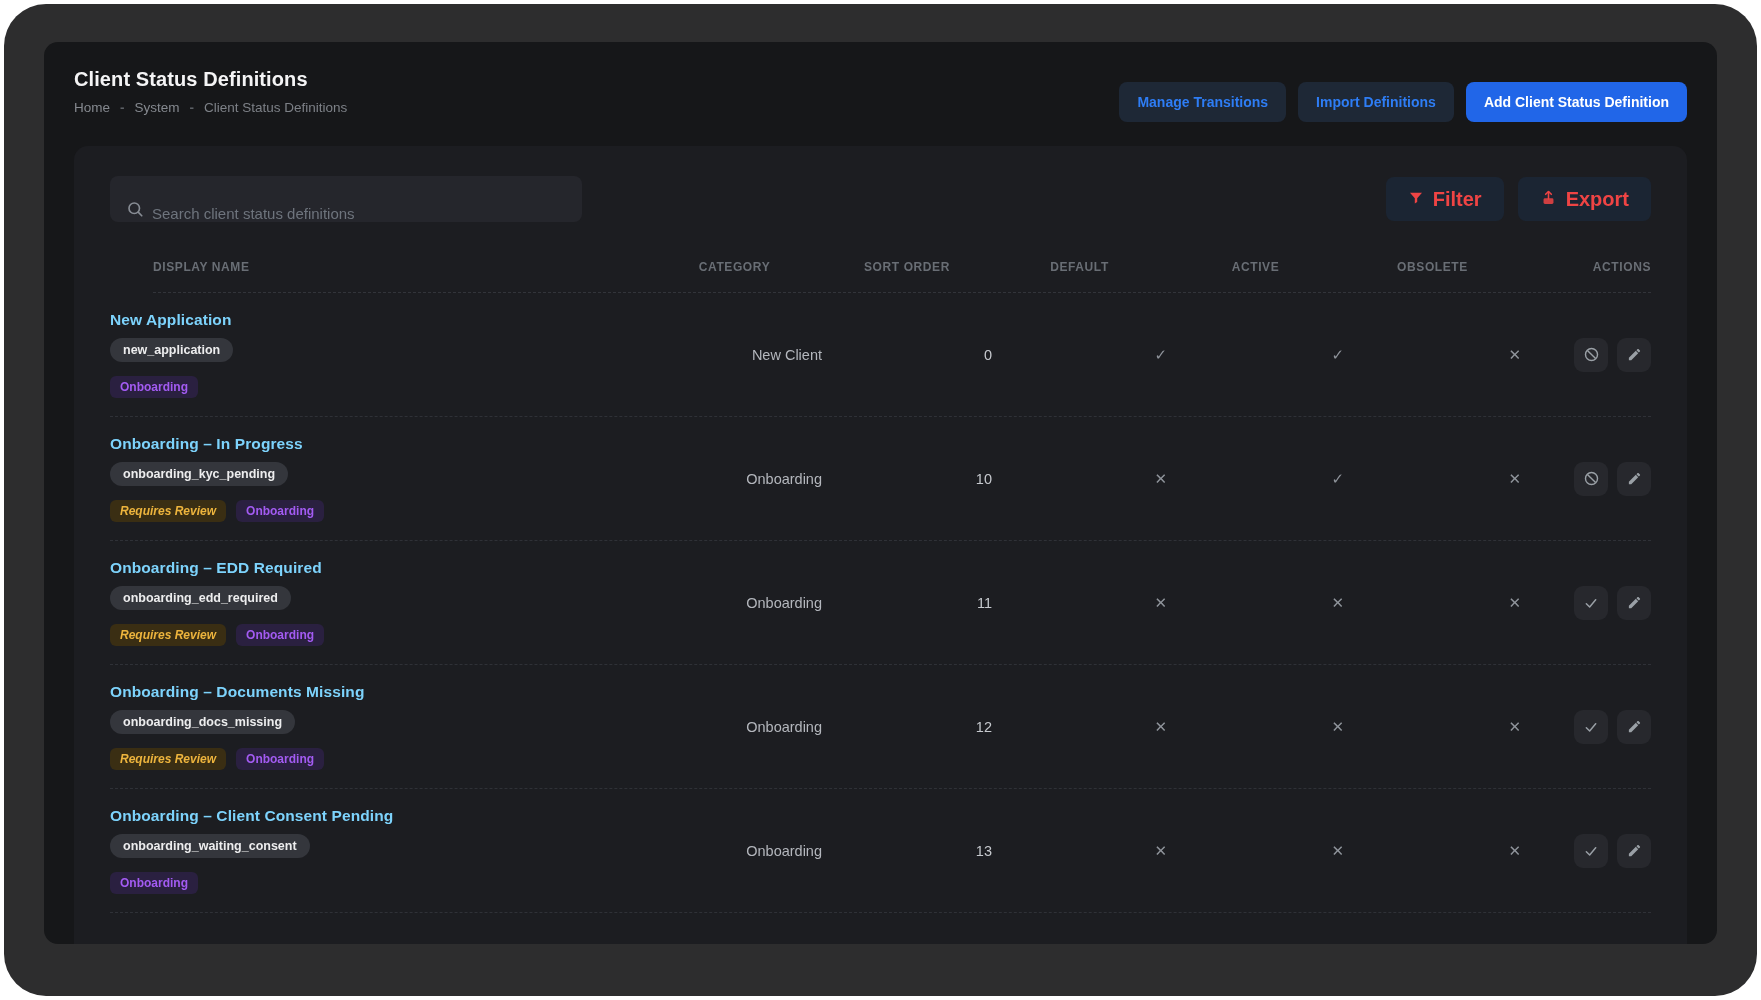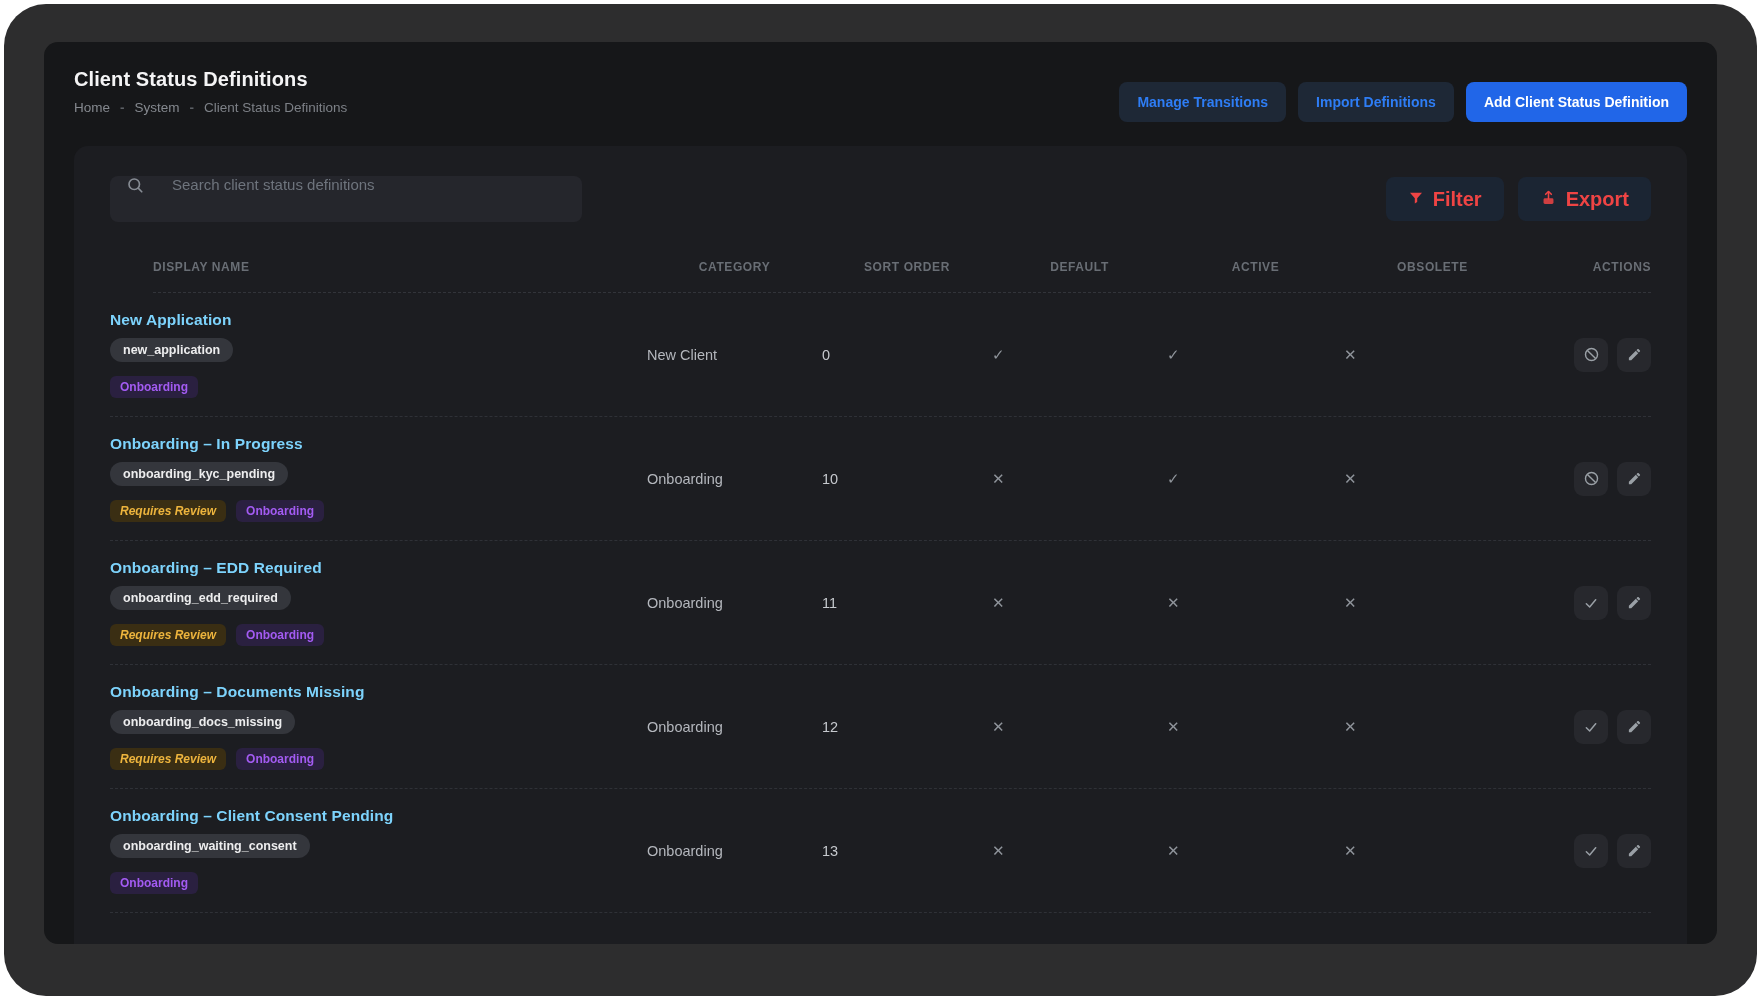--- a/index.html
+++ b/index.html
@@ -15,21 +15,21 @@
   .breadcrumb .sep { color:#5c6066; font-weight:700; }
   .crumb-current { color:#7d8187; }
   .hdr-buttons { display:flex; gap:12px; margin-top:14px; }
   .btn { border:none; cursor:pointer; border-radius:8px; font-family:inherit; font-size:14px; font-weight:700; height:40px; padding:0 18px; display:inline-flex; align-items:center; gap:9px; }
   .btn-secondary { background:#1e2836; color:#2e7df5; }
   .btn-primary { background:#2166e8; color:#ffffff; }
 
   
   .panel { background:#1c1d21; border-radius:14px; margin-top:24px; padding:30px 36px 0 36px; height:828px; overflow:hidden; }
   .toolbar { display:flex; justify-content:space-between; align-items:center; }
-  .search-box { width:472px; height:46px; background:#25262c; border-radius:8px; display:flex; align-items:flex-start; gap:28px; padding:0 16px; }
+  .search-box { width:472px; height:46px; background:#25262c; border-radius:8px; display:flex; align-items:flex-end; gap:8px; padding:0 16px; }
   .search-box svg { flex:0 0 auto; color:#878c94; }
   .search-input { background:transparent; border:none; outline:none; flex:1; font-family:inherit; font-size:15px; color:#d4d6da; }
   .search-input::placeholder { color:#6e747d; }
   .toolbar-right { display:flex; gap:14px; }
   .btn-tool { background:#1b2533; color:#ef4444; height:44px; padding:0 22px; font-size:20px; }
 
   
   .tbl { margin-top:38px; }
   .grid-row { display:grid; grid-template-columns:minmax(0,1fr) 175px 170px 175px 177px 177px 130px; align-items:center; }
   .thead { padding-bottom:18px; border-bottom:1px dashed #32343a;margin-left:43px; }
@@ -40,21 +40,21 @@
   .row { height:124px; border-bottom:1px dashed #2f3137; }
   .row:last-child { border-bottom:1px dashed #2f3137; }
   .name-cell { display:flex; flex-direction:column; align-items:flex-start; }
   .row-name { color:#7dd3fc; font-size:15.5px; font-weight:700; letter-spacing:.1px; }
   .code-badge { margin-top:9px; background:#34363c; color:#ededee; font-size:12.5px; font-weight:700; padding:5px 13px; border-radius:999px; }
   .tags { margin-top:14px; display:flex; gap:10px; }
   .tag { font-size:12px; font-weight:700; padding:4px 10px; border-radius:6px; }
   .tag-purple { background:#2a2040; color:#a35bf2; }
   .tag-amber { background:#3a2e13; color:#edb43d;font-style:italic; }
 
-  .cell.center { text-align:left; }
+  .cell.center { text-align:right; }
   .category { color:#b4b7bd; font-size:14.5px; }
   .sort { color:#c6c9ce; font-size:14.5px; }
   .mark { color:#8f949b; font-size:15px; }
 
   .actions { display:flex; justify-content:flex-end; gap:9px; }
   .action-btn { width:34px; height:34px; border:none; cursor:pointer; border-radius:9px; background:#27282d; color:#9aa0a6; display:inline-flex; align-items:center; justify-content:center; }
   .action-btn svg { display:block; }
 </style>
 </head>
 <body>

